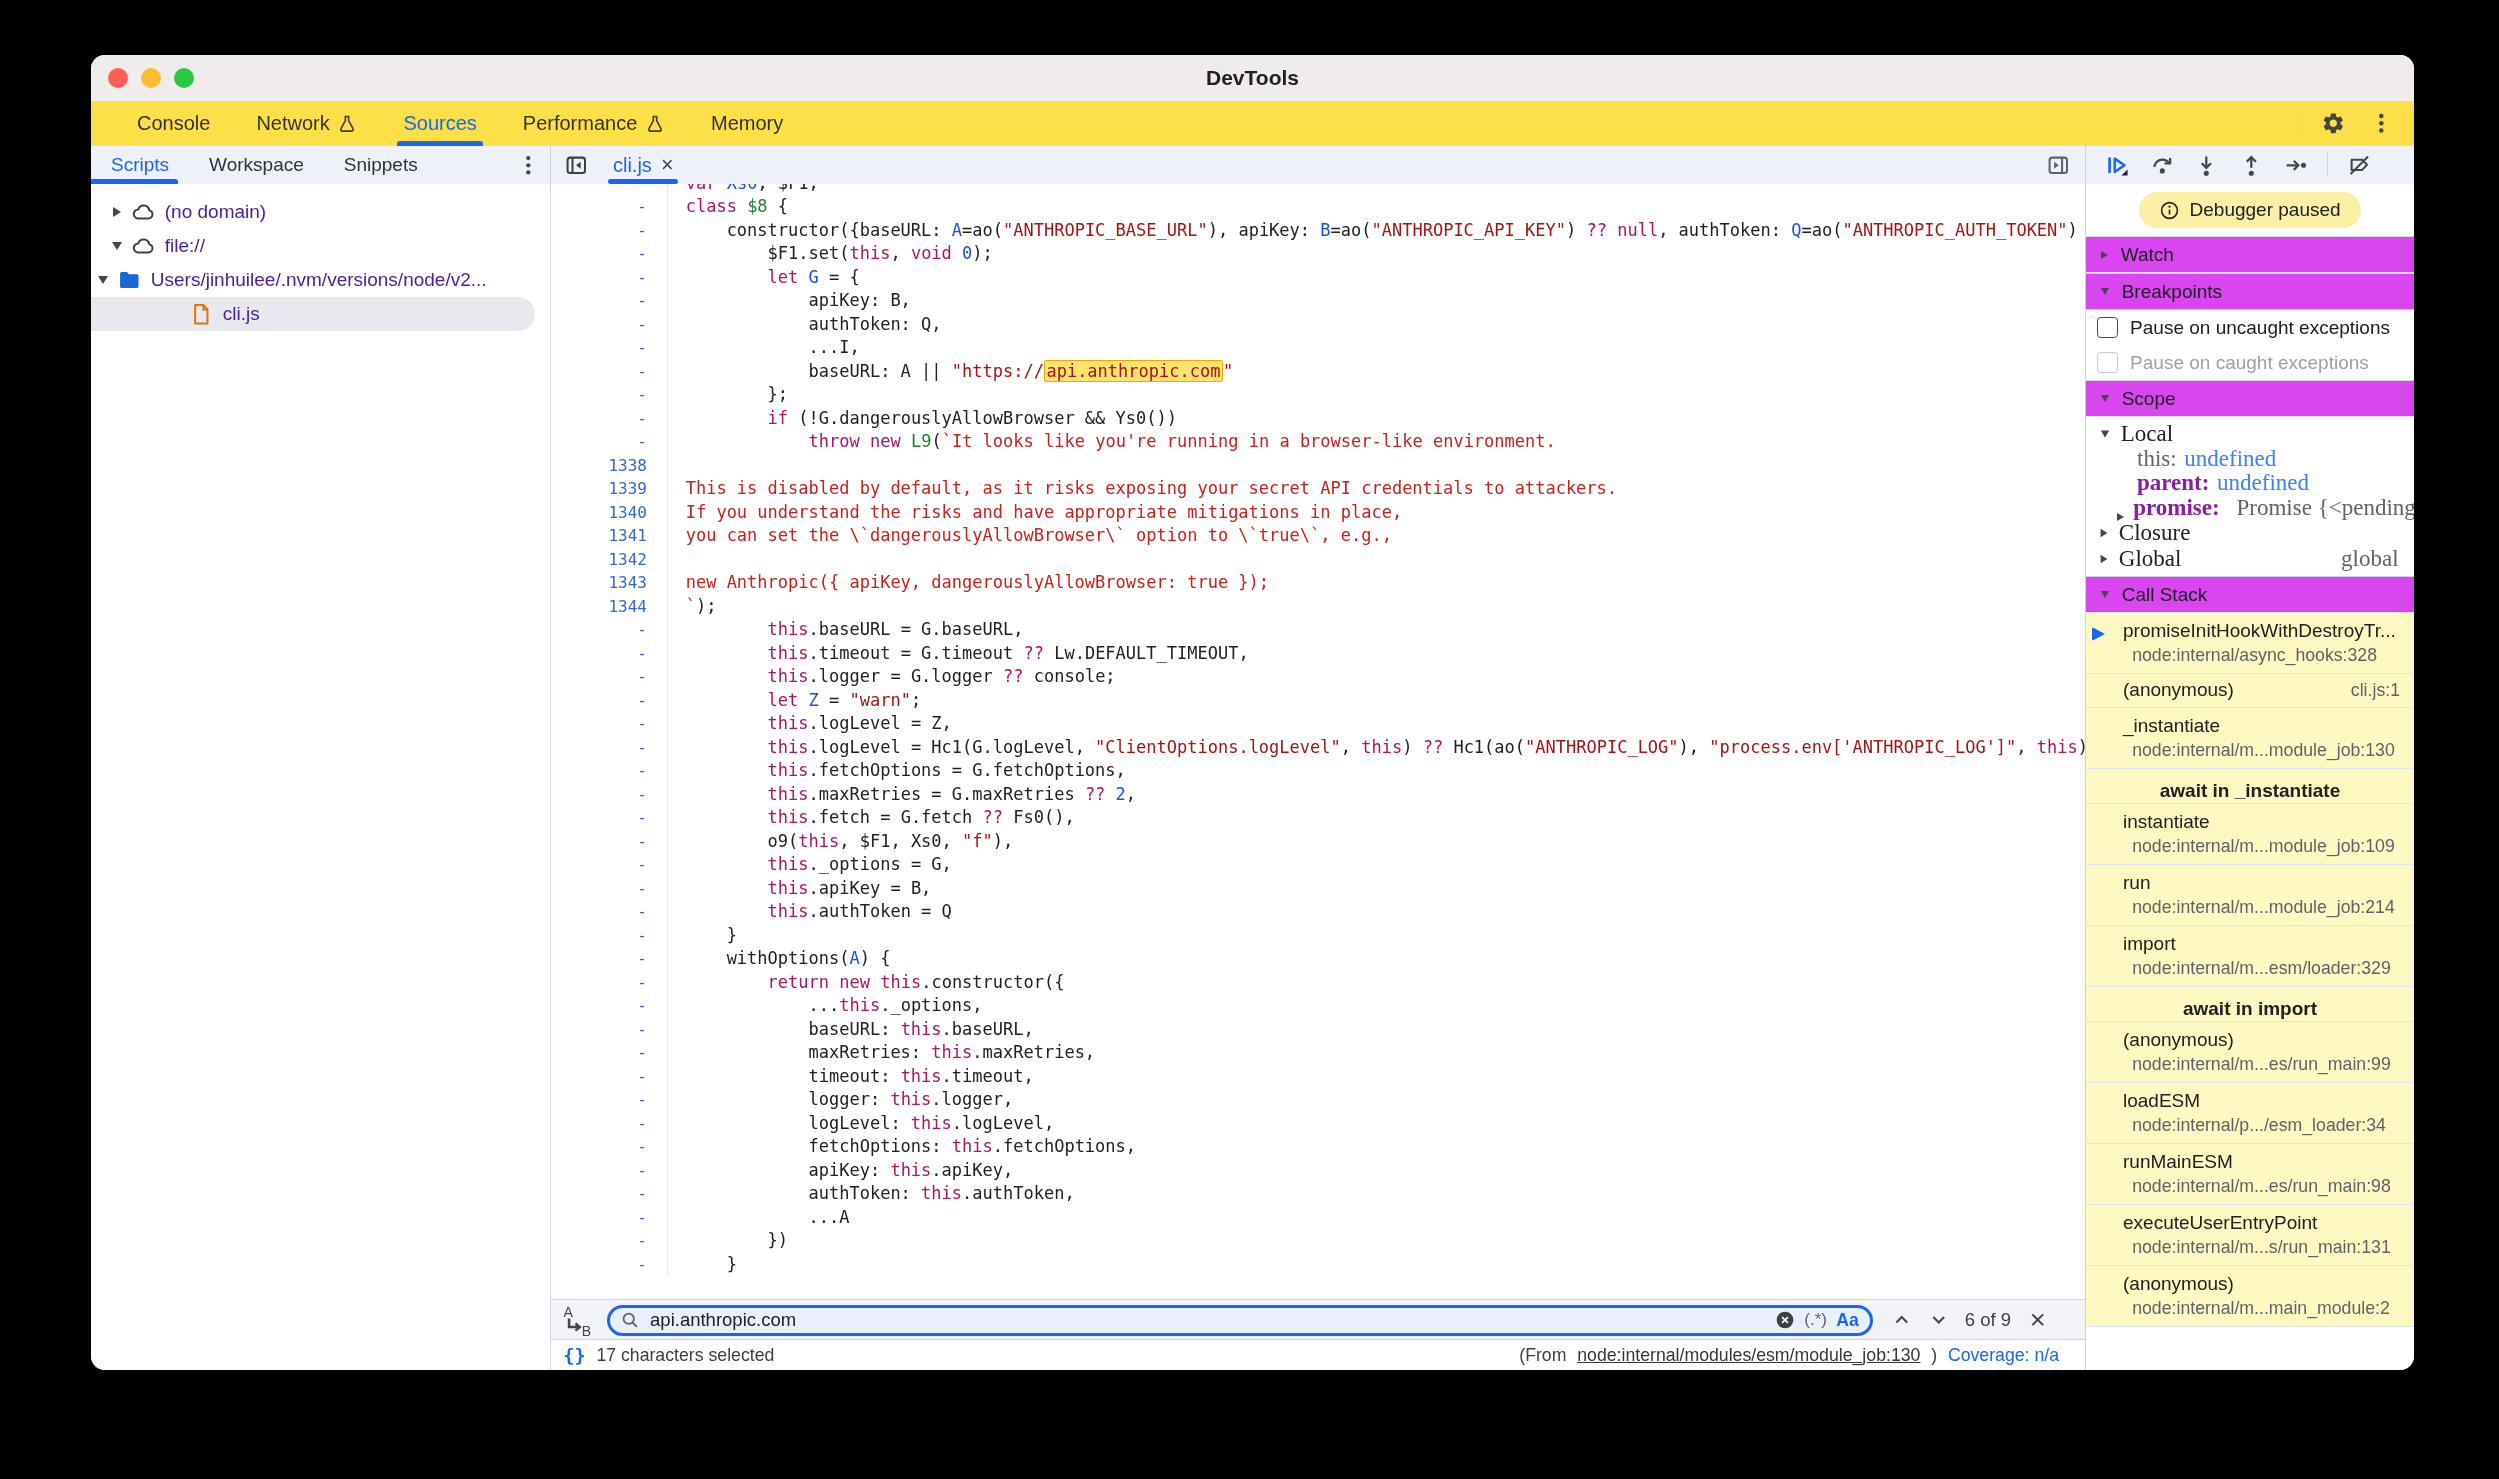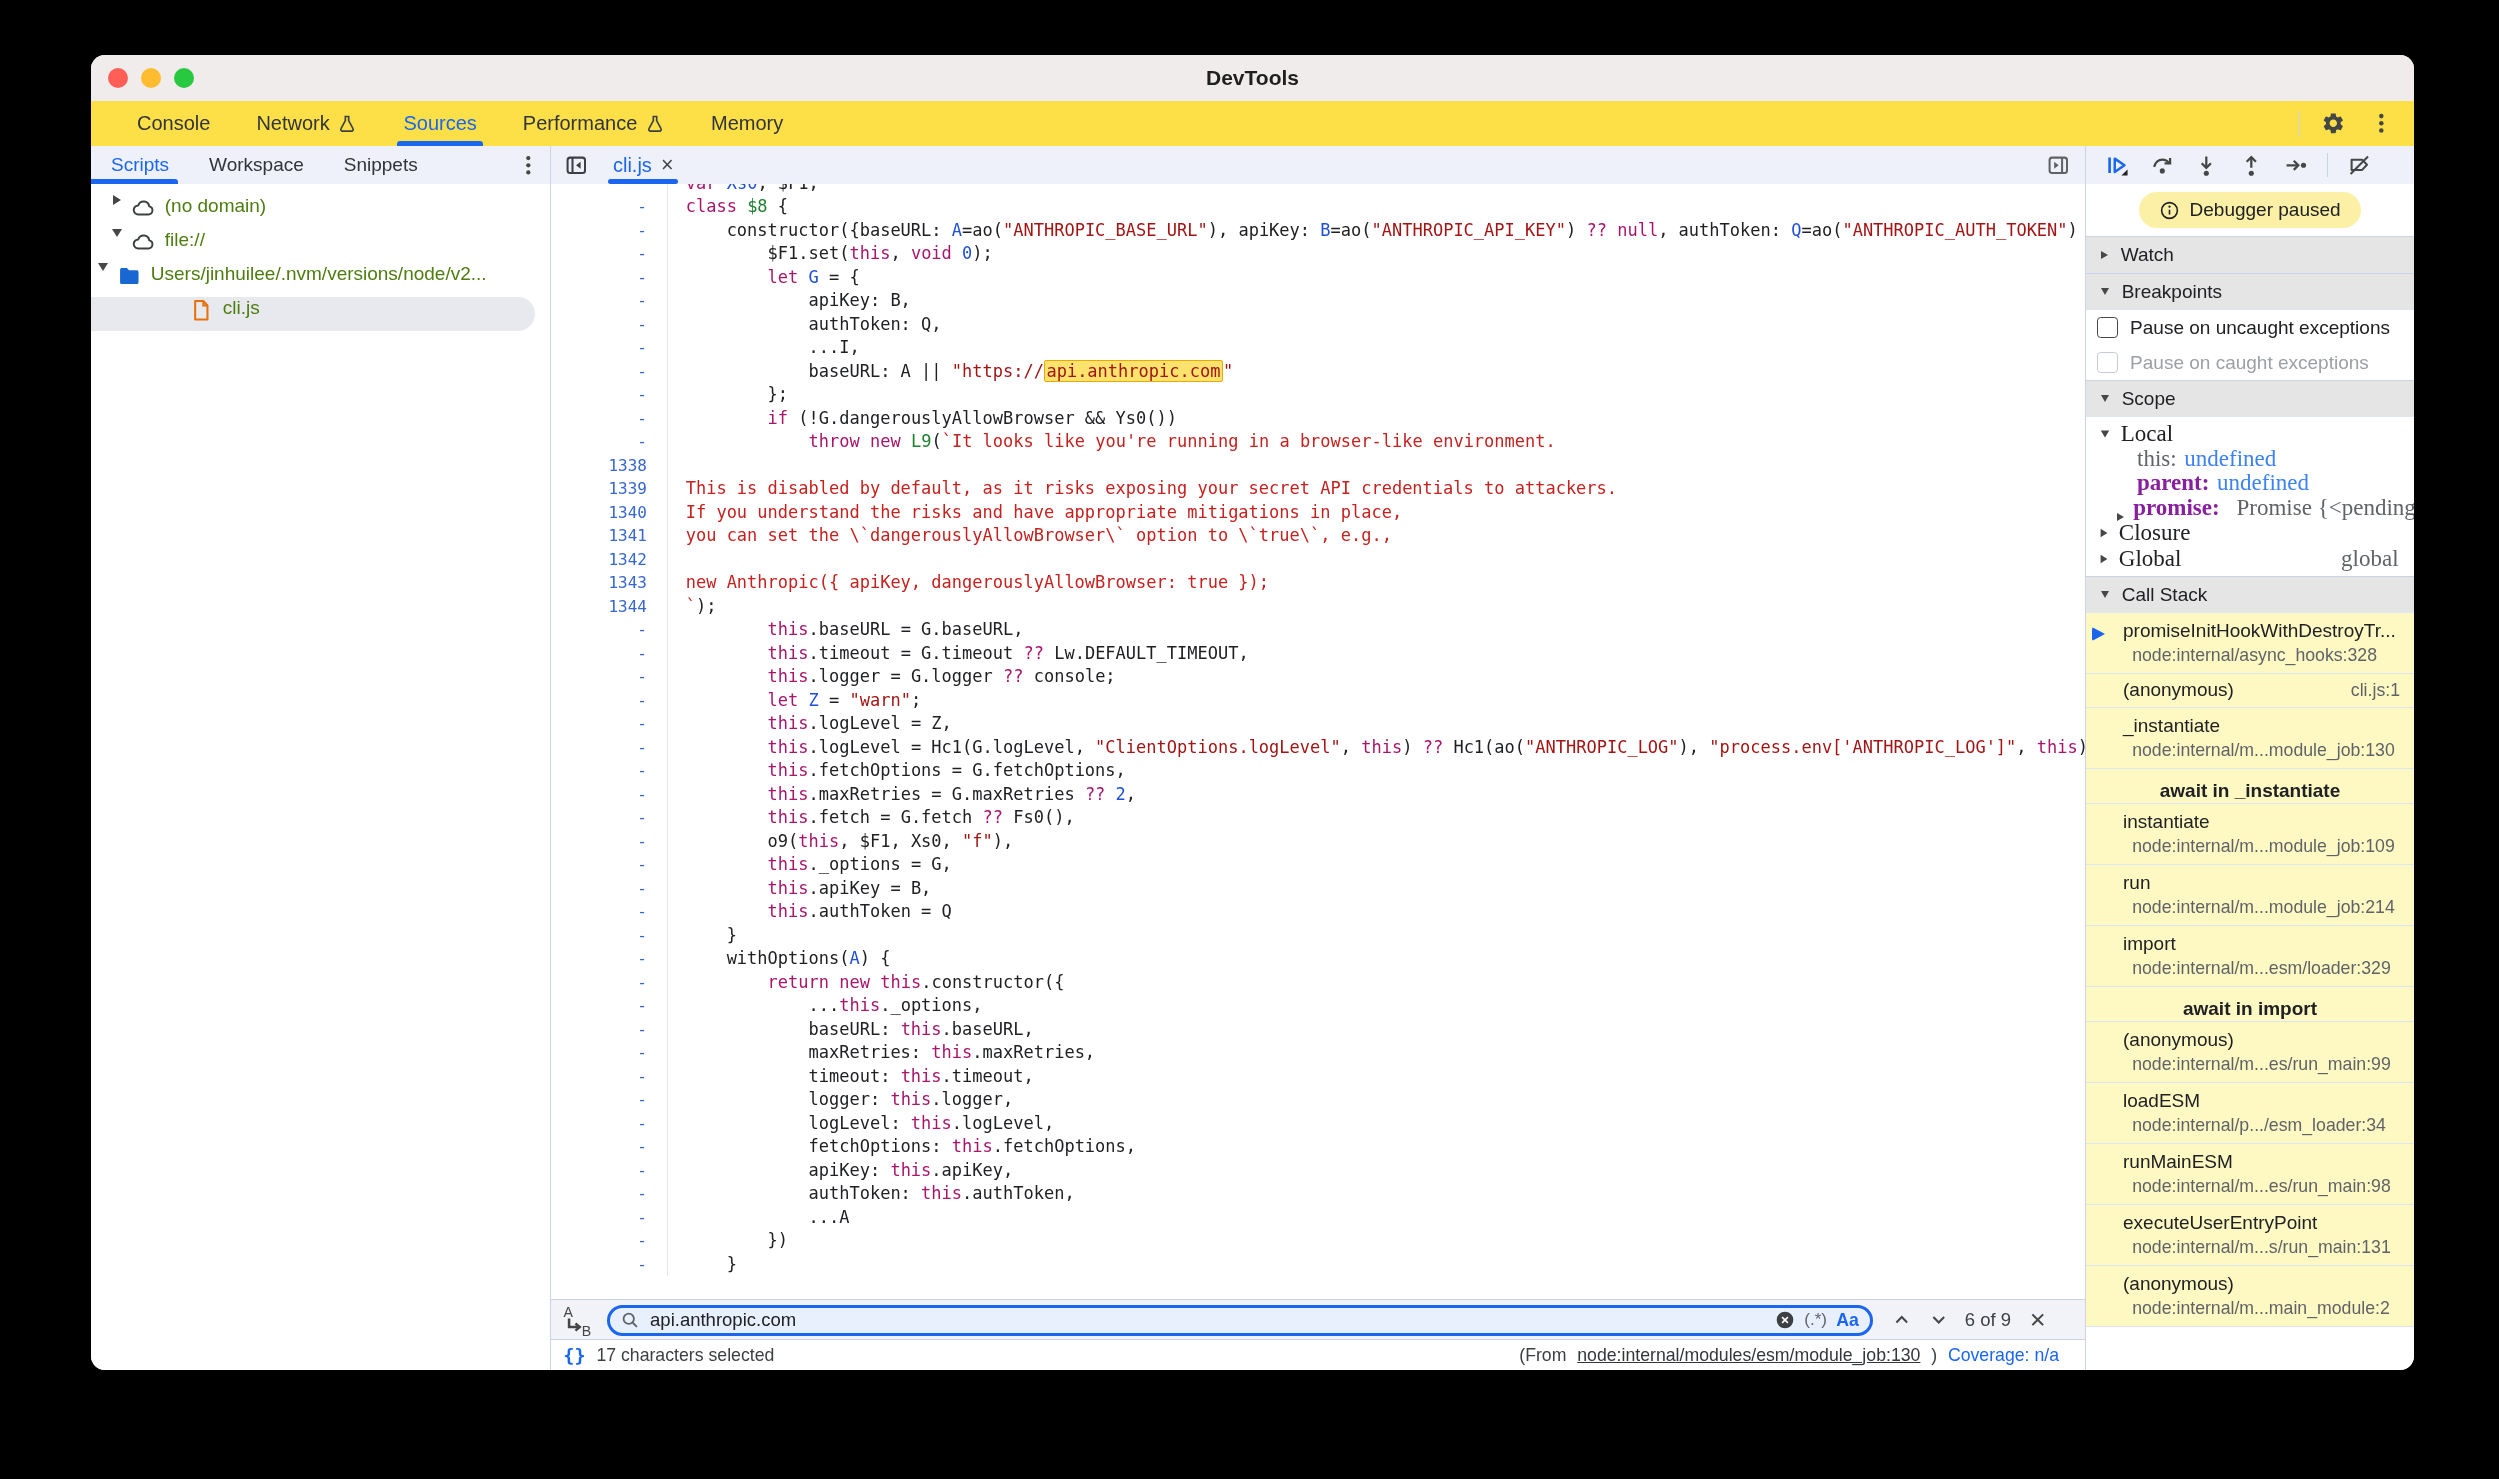--- a/index.html
+++ b/index.html
@@ -41,21 +41,21 @@
   .dbgbtn{width:26px;height:26px;display:flex;align-items:center;justify-content:center;cursor:pointer;}
   .dbgbtn svg{width:24.6px;height:24.6px;}
   .dbg-div{width:0.8px;height:24.6px;background:#c9d1e3;}
   
   .content{position:absolute;left:0;top:129px;right:0;bottom:0;}
   .sidebar{position:absolute;left:0;top:0;bottom:0;width:459px;border-right:0.8px solid #ccd4e4;background:#fff;overflow:hidden;}
   .editor-col{position:absolute;left:460px;top:0;bottom:0;width:1534px;background:#fff;overflow:hidden;}
   .right-col{position:absolute;left:1994px;top:0;bottom:0;right:0;border-left:0.8px solid #ccd4e4;background:#fff;overflow:hidden;}
   
   .tree{padding-top:10.8px;}
-  .treerow{position:relative;display:flex;align-items:flex-start;height:34px;font-size:19px;color:#4d7c0f;white-space:nowrap;cursor:pointer;}
+  .treerow{position:relative;display:flex;align-items:center;height:34px;font-size:19px;color:#4c1d95;white-space:nowrap;cursor:pointer;}
   .treerow.selected{background:#e7e9ee;border-radius:0 17px 17px 0;margin-right:15.4px;}
   .exp{width:23px;display:flex;justify-content:center;}
   .tri-closed{width:0;height:0;border-left:8.5px solid #474747;border-top:5.4px solid transparent;border-bottom:5.4px solid transparent;}
   .tri-open{width:0;height:0;border-top:8.5px solid #474747;border-left:5.4px solid transparent;border-right:5.4px solid transparent;}
   .ticon{width:26px;height:26px;margin:0 7.7px 0 3.1px;display:flex;align-items:center;}
   .ticon svg{width:24.6px;height:24.6px;}
   
   .code-area{position:absolute;left:0;top:0;right:0;bottom:71px;overflow:hidden;font-family:"DejaVu Sans Mono", monospace;font-size:17px;}
   .code-list{margin-top:-12.3px;}
   .line{display:flex;height:23.5px;line-height:23.5px;white-space:pre;}
@@ -82,21 +82,21 @@
              display:flex;align-items:center;font-size:17.7px;color:#3c4043;padding:0 26px 0 12.3px;gap:10.8px;}
   .pp{color:#1a66f0;font-family:"DejaVu Sans Mono",monospace;font-size:18.5px;font-weight:bold;cursor:pointer;}
   .statusrow .spacer{flex:1;}
   .fromlink{color:#33363b;text-decoration:underline;cursor:pointer;}
   .coverage{color:#1a66f0;cursor:pointer;}
   
   .pausedrow{height:52px;display:flex;align-items:center;justify-content:center;background:#fff;}
   .paused-pill{display:inline-flex;align-items:center;gap:9.2px;background:#fbf0a5;border-radius:18.5px;height:36px;
                padding:0 20px;font-size:19px;color:#202124;}
   .paused-pill svg{width:21px;height:21px;}
-  .sechdr{height:35px;background:#e5e5e5;border-top:0.8px solid #ccd4e4;border-bottom:0.8px solid #dfe5f2;
+  .sechdr{height:35px;background:#d946ef;border-top:0.8px solid #ccd4e4;border-bottom:0.8px solid #dfe5f2;
           display:flex;align-items:center;gap:12.3px;padding-left:15.4px;font-size:19px;color:#202124;cursor:pointer;}
   .sechdr .tri-closed{border-left-width:7.7px;border-top-width:4.6px;border-bottom-width:4.6px;}
   .sechdr .tri-open{border-top-width:7.7px;border-left-width:4.6px;border-right-width:4.6px;}
   .cbrow{display:flex;align-items:center;gap:12.3px;height:35px;padding-left:10.8px;font-size:19px;color:#202124;}
   .cbrow.disabled{color:#9aa0a6;}
   .cbox{width:19px;height:19px;border:1.9px solid #474747;border-radius:3.8px;background:#fff;cursor:pointer;}
   .cbrow.disabled .cbox{border-color:#c6cad2;}
   .scopelist{font-family:Liberation Serif, serif;font-size:23px;padding:4.6px 0;}
   .scopesec{display:flex;align-items:center;gap:10.8px;height:25.4px;padding-left:14px;color:#202124;cursor:pointer;}
   .scopesec .hint{margin-left:auto;margin-right:15.4px;color:#5f6368;}

